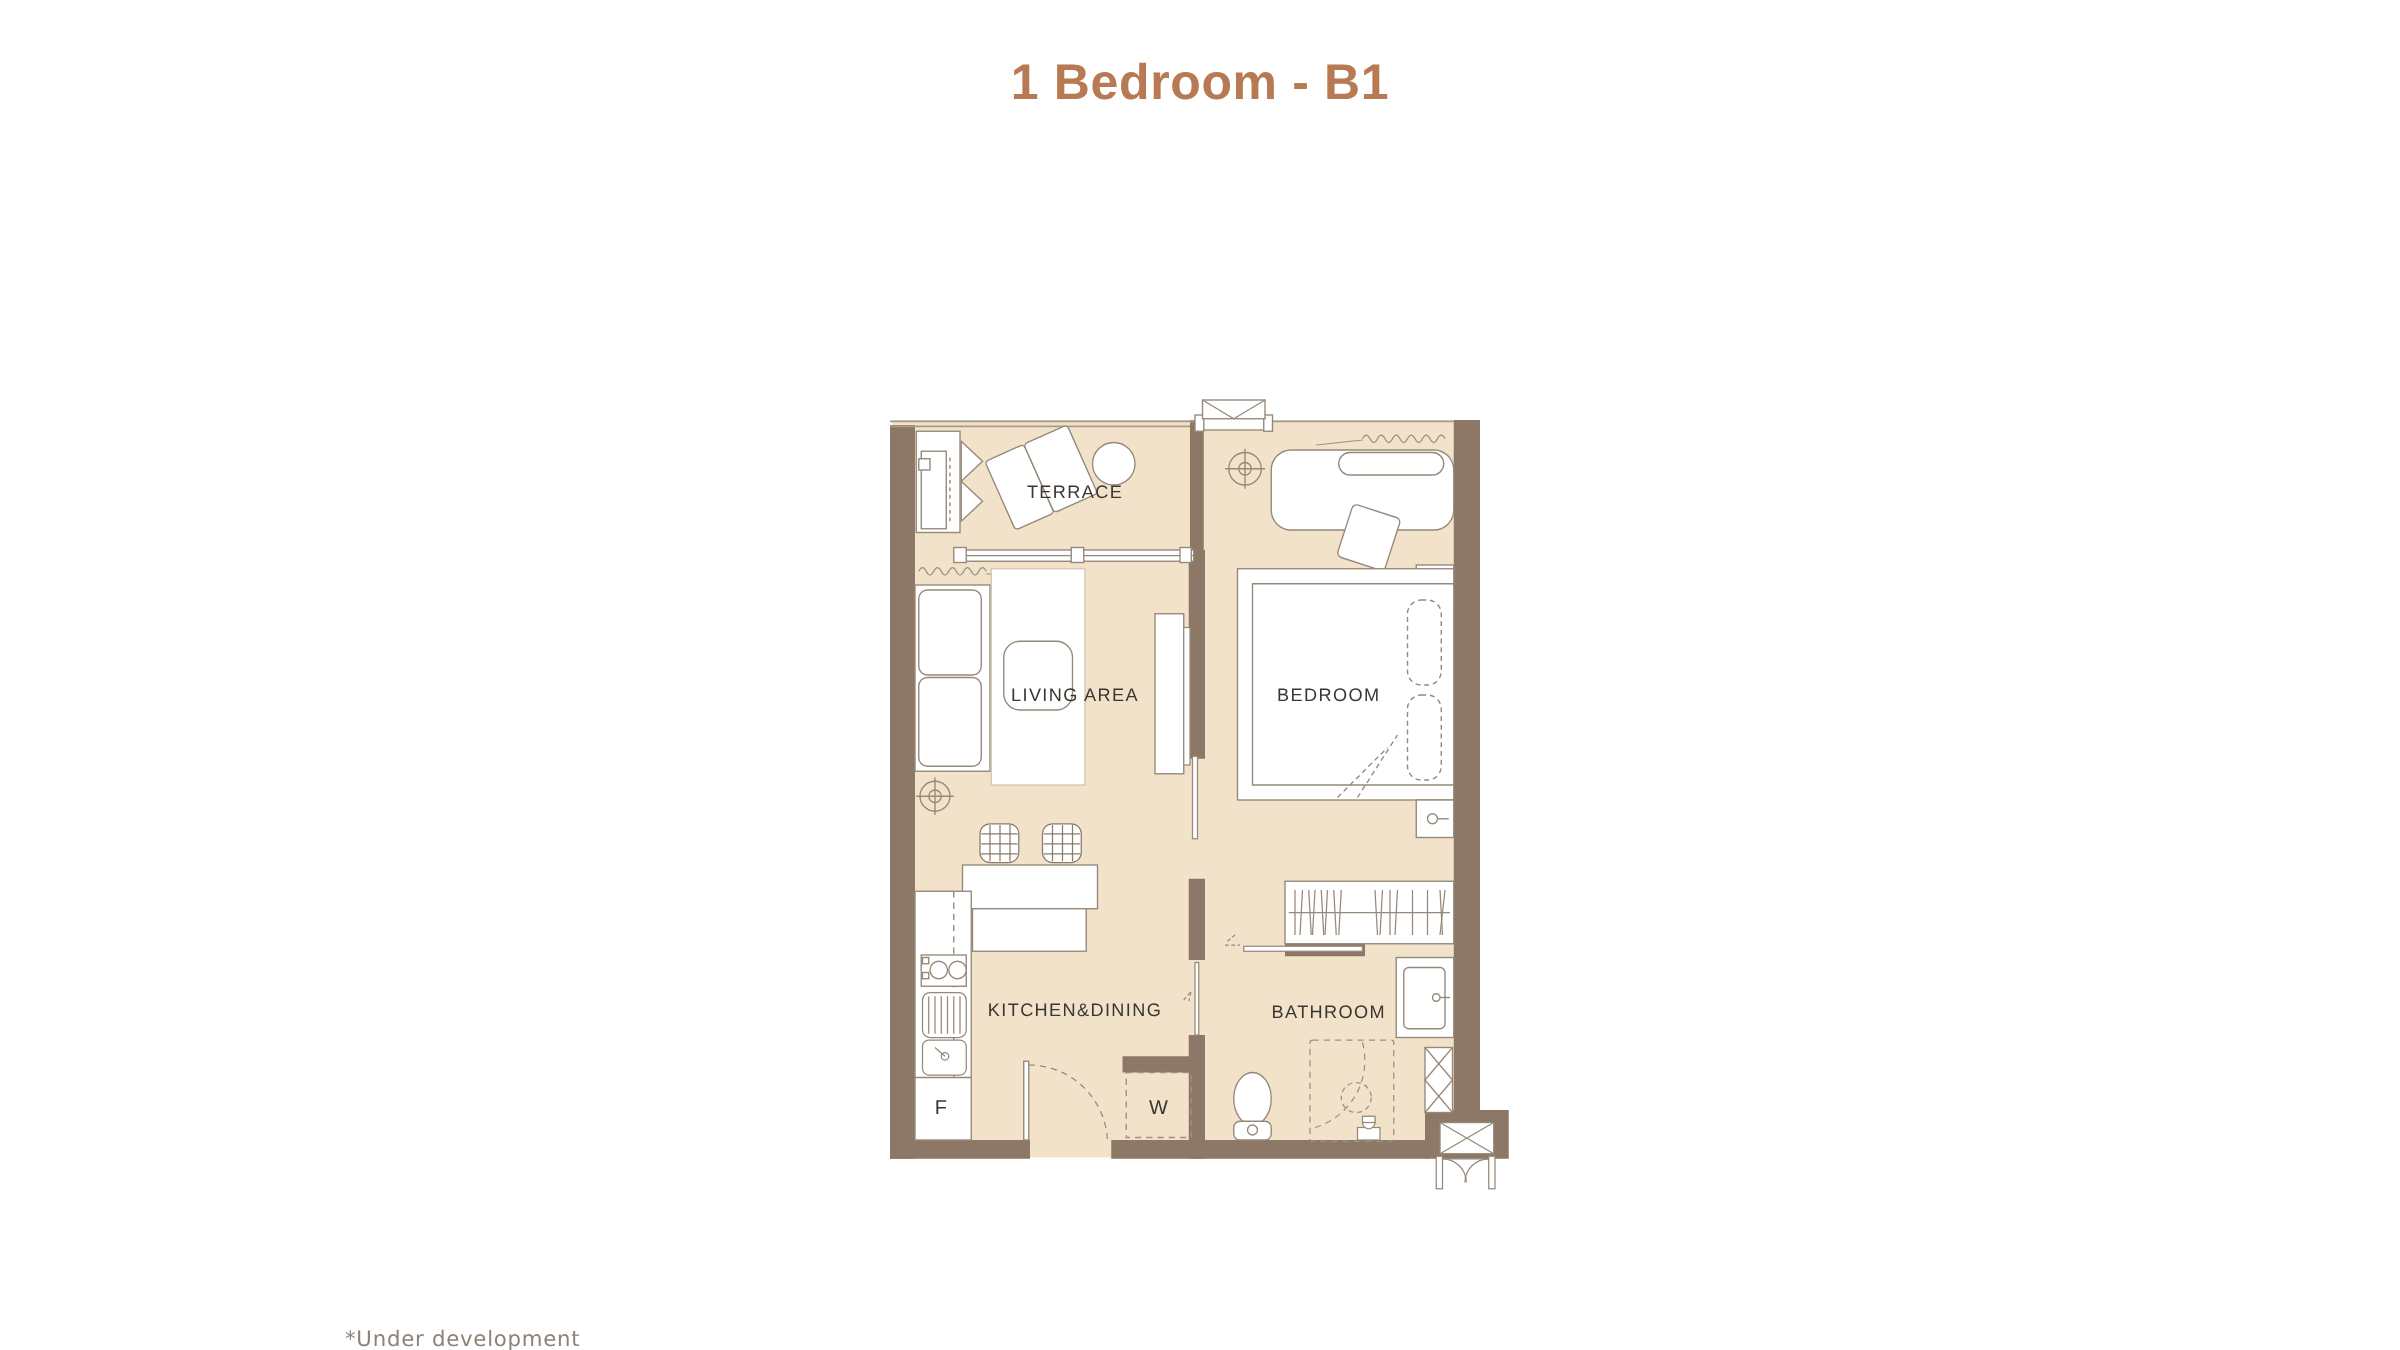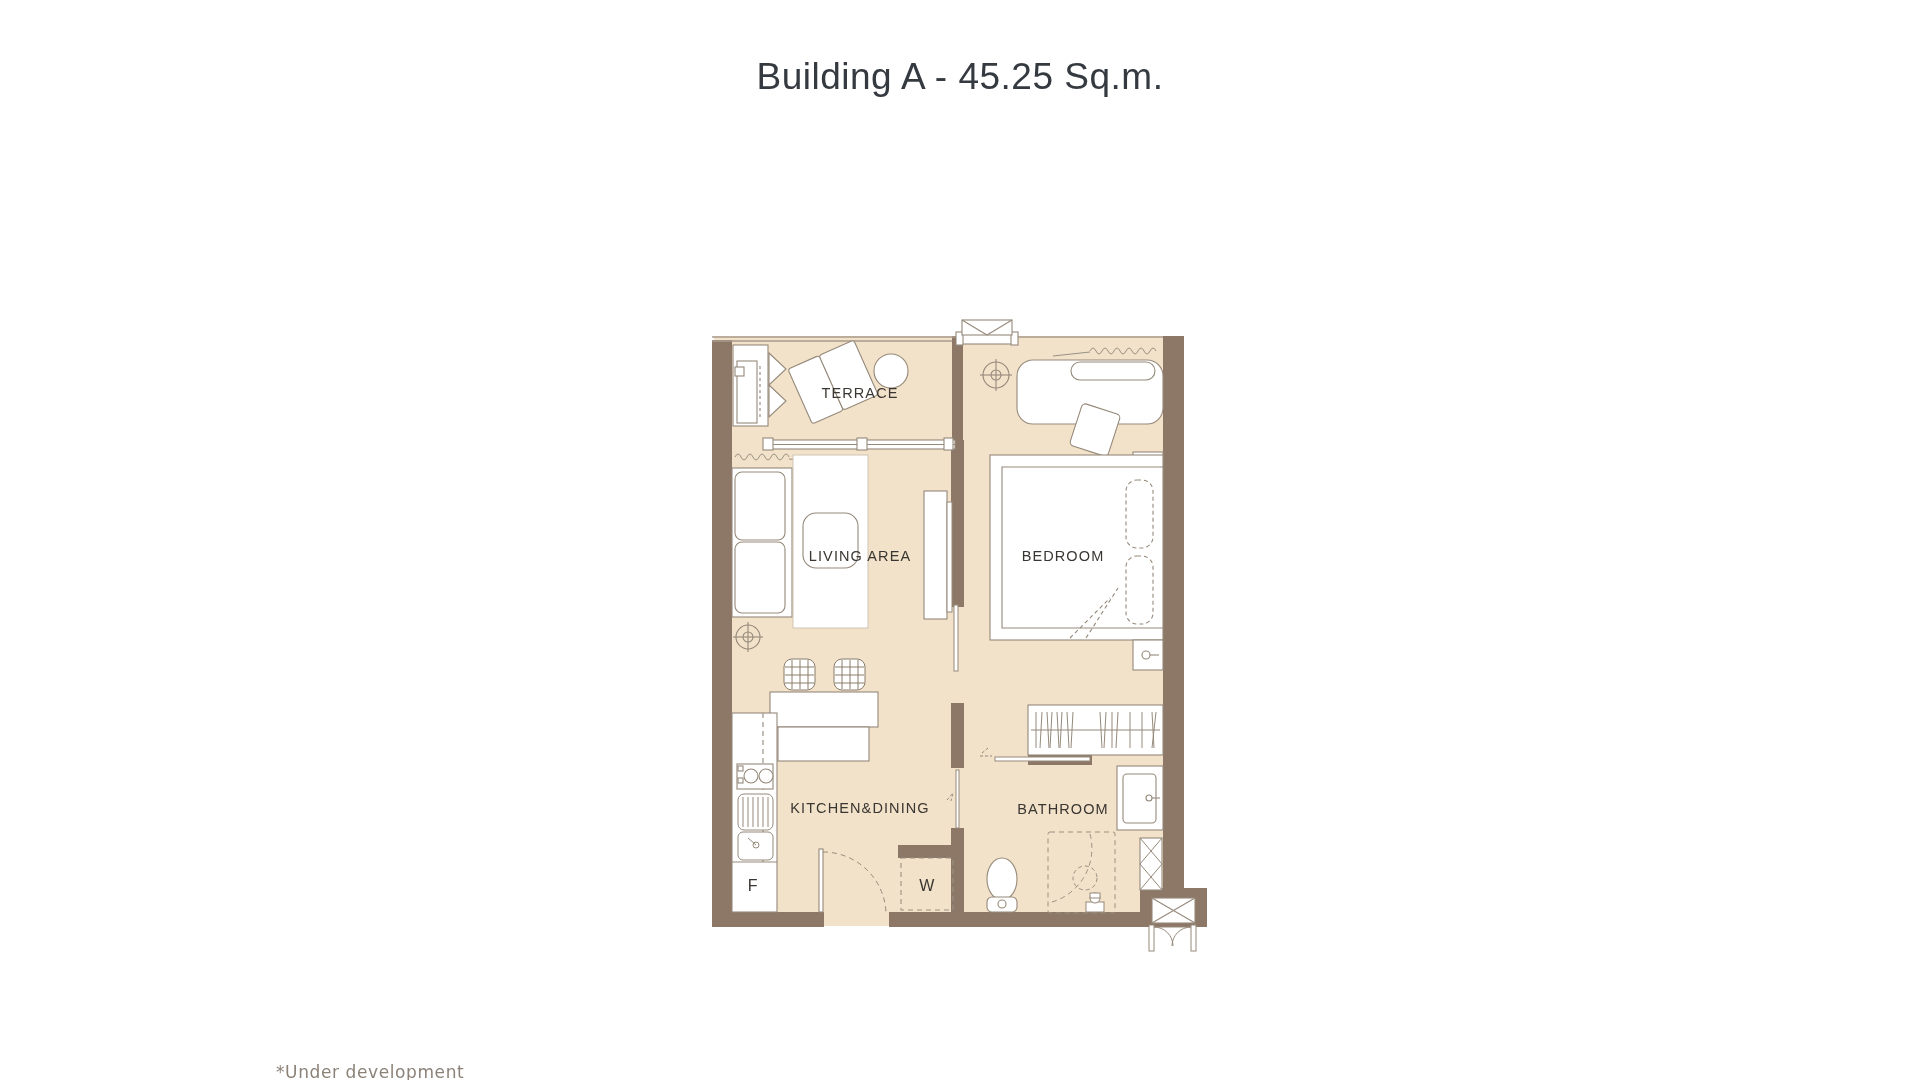--- a/index.html
+++ b/index.html
@@ -24,21 +24,21 @@
     font-family:"Liberation Sans",sans-serif;
     fill:#3a3631;
   }
   .room-label{font-size:14.5px;letter-spacing:1.1px;}
   .marker-label{font-size:16px;letter-spacing:.5px;}
 </style>
 </head>
 <body>
 
 <div class="header">
-  <h2 class="subtitle">Building A - 45.25 Sq.m.</h2>
+  <h1 class="title">1 Bedroom - B1</h1>
 </div>
 
 <svg viewBox="700 315 525 645" style="position:absolute;left:700px;top:315px;width:525px;height:645px" xmlns="http://www.w3.org/2000/svg">
 
   <rect x="714" y="336" width="469" height="590" fill="#f2e2ca"></rect>
 
   <g fill="#8d7868" stroke="none">
     <rect x="712" y="340" width="20" height="587"></rect>
     <rect x="952" y="336" width="11" height="114"></rect>
     <rect x="1163" y="336" width="21" height="557"></rect>

